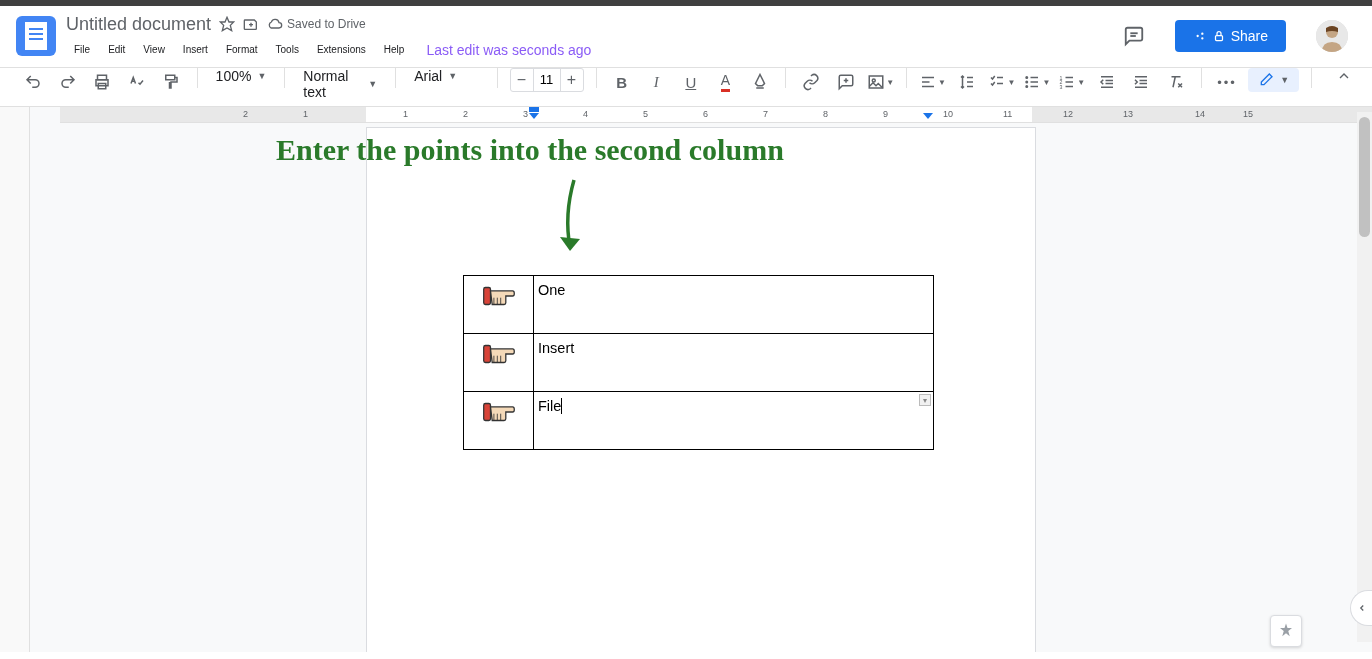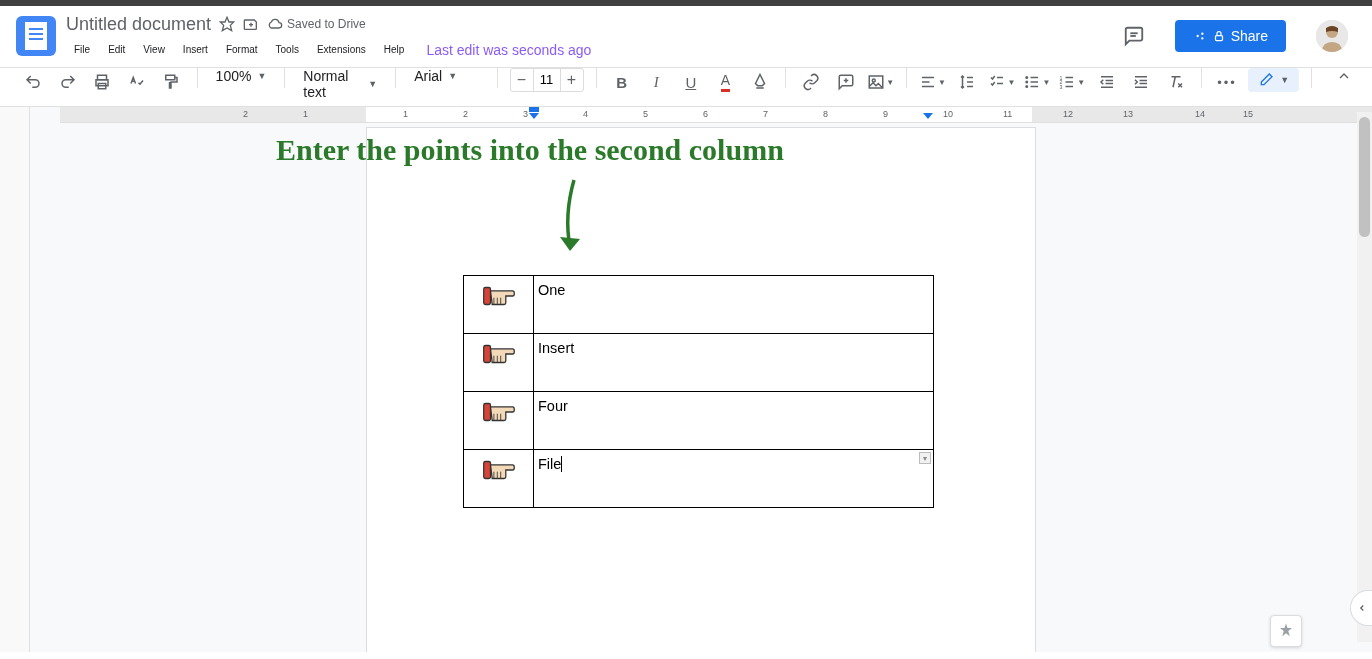--- a/index.html
+++ b/index.html
@@ -381,30 +381,20 @@
         <tr>
           <td class="col1"><span class="pointer-hand"><svg width="34" height="28" viewBox="0 0 40 32">
 <rect x="2" y="6" width="8" height="20" rx="2" fill="#d84338" stroke="#333" stroke-width="1.5"></rect>
 <path d="M10 10 h18 l8 0 q2 0 2 3 q0 3 -2 3 h-8 v8 q0 2 -2 2 h-14 z" fill="#f4d9b8" stroke="#333" stroke-width="1.5"></path>
 <line x1="14" y1="18" x2="14" y2="26" stroke="#333" stroke-width="1"></line>
 <line x1="18" y1="18" x2="18" y2="26" stroke="#333" stroke-width="1"></line>
 <line x1="22" y1="18" x2="22" y2="26" stroke="#333" stroke-width="1"></line>
 </svg></span></td>
           <td class="col2"><span>Insert</span></td>
         </tr>
-        <tr>
-          <td class="col1"><span class="pointer-hand"><svg width="34" height="28" viewBox="0 0 40 32">
-<rect x="2" y="6" width="8" height="20" rx="2" fill="#d84338" stroke="#333" stroke-width="1.5"></rect>
-<path d="M10 10 h18 l8 0 q2 0 2 3 q0 3 -2 3 h-8 v8 q0 2 -2 2 h-14 z" fill="#f4d9b8" stroke="#333" stroke-width="1.5"></path>
-<line x1="14" y1="18" x2="14" y2="26" stroke="#333" stroke-width="1"></line>
-<line x1="18" y1="18" x2="18" y2="26" stroke="#333" stroke-width="1"></line>
-<line x1="22" y1="18" x2="22" y2="26" stroke="#333" stroke-width="1"></line>
-</svg></span></td>
-          <td class="col2"><span>Four</span></td>
-        </tr>
         <tr style="position:relative">
           <td class="col1"><span class="pointer-hand"><svg width="34" height="28" viewBox="0 0 40 32">
 <rect x="2" y="6" width="8" height="20" rx="2" fill="#d84338" stroke="#333" stroke-width="1.5"></rect>
 <path d="M10 10 h18 l8 0 q2 0 2 3 q0 3 -2 3 h-8 v8 q0 2 -2 2 h-14 z" fill="#f4d9b8" stroke="#333" stroke-width="1.5"></path>
 <line x1="14" y1="18" x2="14" y2="26" stroke="#333" stroke-width="1"></line>
 <line x1="18" y1="18" x2="18" y2="26" stroke="#333" stroke-width="1"></line>
 <line x1="22" y1="18" x2="22" y2="26" stroke="#333" stroke-width="1"></line>
 </svg></span></td>
           <td class="col2" style="position:relative"><span class="cursor-blink">File</span>
             <div class="table-handle">▾</div>

